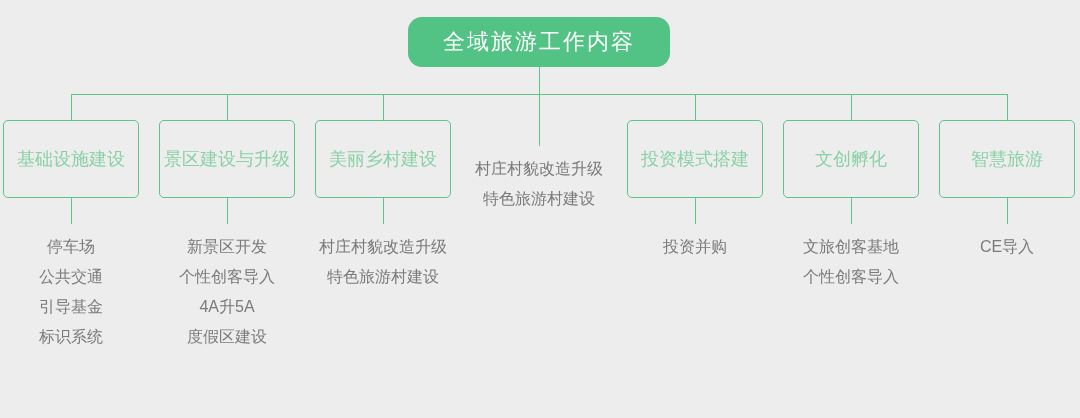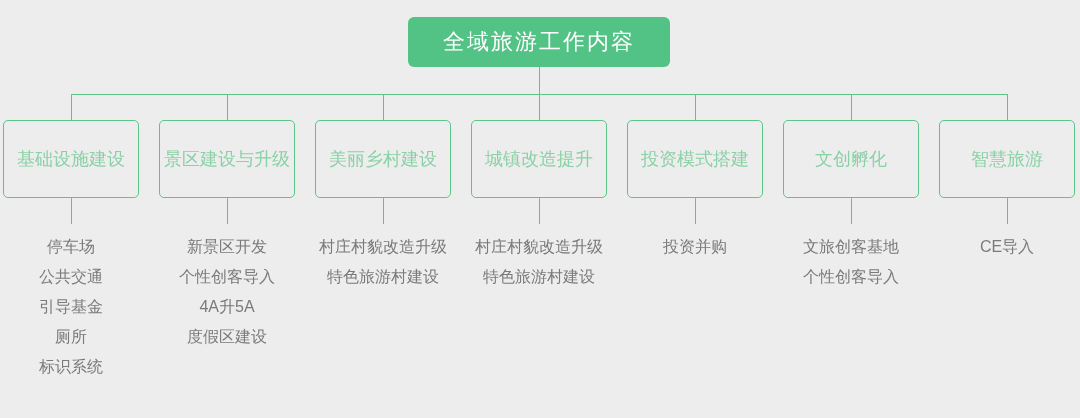--- a/index.html
+++ b/index.html
@@ -17,21 +17,21 @@
     top: 17px;
     width: 262px;
     height: 50px;
     background: #52c285;
     color: #ffffff;
     font-size: 22px;
     letter-spacing: 2px;
     display: flex;
     align-items: center;
     justify-content: center;
-    border-radius: 6px;
+    border-radius: 14px;
     white-space: nowrap;
   }
   .v-line { width: 1px; background: #5bc58a; }
   .title-drop {
     position: absolute;
     left: 539px;
     top: 67px;
     height: 28px;
   }
   .h-line {
@@ -100,21 +100,20 @@
       <div class="column">
         <div class="v-line drop-top"></div>
         <div class="branch-box">
           <span class="branch-label">基础设施建设</span>
         </div>
         <div class="v-line drop-bottom"></div>
         <ul class="items">
           <li class="item">停车场</li>
           <li class="item">公共交通</li>
           <li class="item">引导基金</li>
-          <li class="item">厕所</li>
           <li class="item">标识系统</li>
         </ul>
       </div>
       <div class="column">
         <div class="v-line drop-top"></div>
         <div class="branch-box">
           <span class="branch-label">景区建设与升级</span>
         </div>
         <div class="v-line drop-bottom"></div>
         <ul class="items">
@@ -130,23 +129,20 @@
           <span class="branch-label">美丽乡村建设</span>
         </div>
         <div class="v-line drop-bottom"></div>
         <ul class="items">
           <li class="item">村庄村貌改造升级</li>
           <li class="item">特色旅游村建设</li>
         </ul>
       </div>
       <div class="column">
         <div class="v-line drop-top"></div>
-        <div class="branch-box">
-          <span class="branch-label">城镇改造提升</span>
-        </div>
         <div class="v-line drop-bottom"></div>
         <ul class="items">
           <li class="item">村庄村貌改造升级</li>
           <li class="item">特色旅游村建设</li>
         </ul>
       </div>
       <div class="column">
         <div class="v-line drop-top"></div>
         <div class="branch-box">
           <span class="branch-label">投资模式搭建</span>

